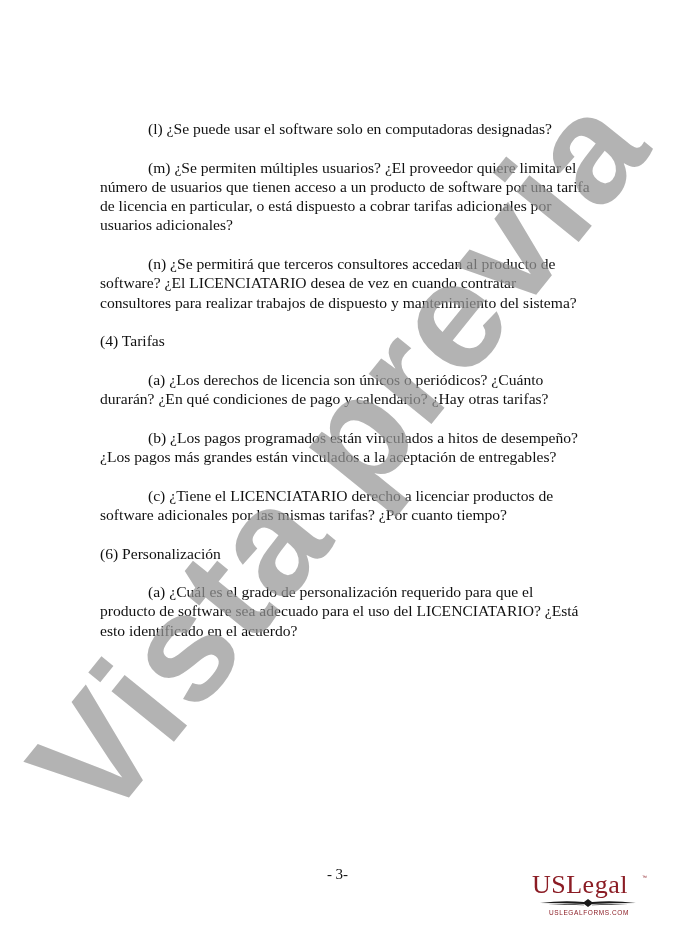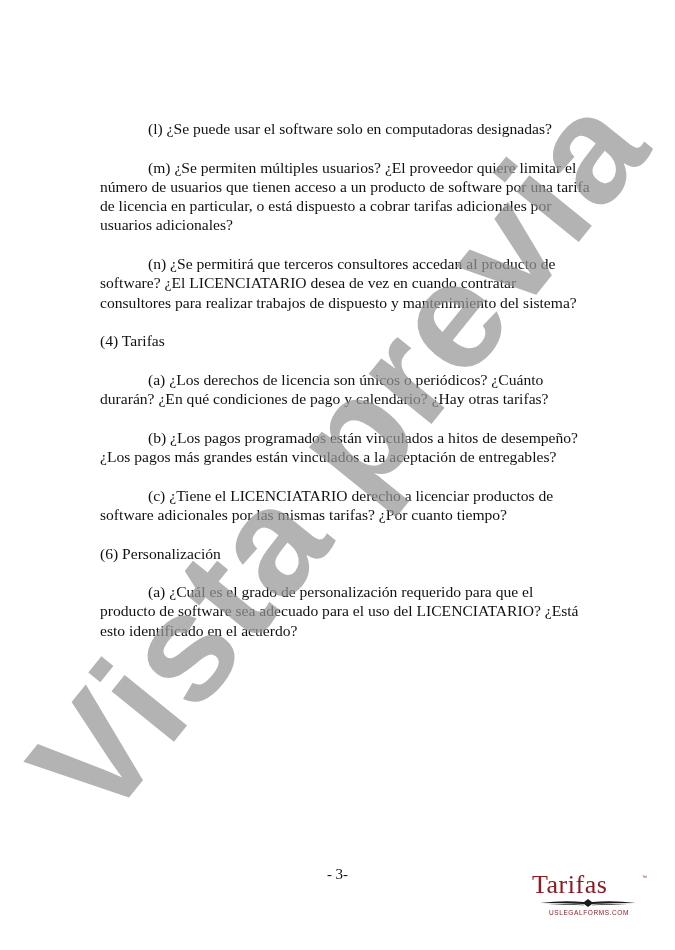--- a/index.html
+++ b/index.html
@@ -126,21 +126,21 @@
     <p class="para">(c) ¿Tiene el LICENCIATARIO derecho a licenciar productos de software adicionales por las mismas tarifas? ¿Por cuanto tiempo?</p>
     <p class="heading">(6) Personalización</p>
     <p class="para">(a) ¿Cuál es el grado de personalización requerido para que el producto de software sea adecuado para el uso del LICENCIATARIO? ¿Está esto identificado en el acuerdo?</p>
   </div>
 
   <div class="page-number">- 3-</div>
 
   <div class="watermark">Vista previa</div>
 
   <div class="logo">
-    <span class="logo-text">Tarifas</span>
+    <span class="logo-text">USLegal</span>
     <span class="logo-tm">™</span>
     <svg class="logo-eagle" viewBox="0 0 100 10" xmlns="http://www.w3.org/2000/svg">
       <path d="M2 5 Q25 2 46 4 L50 1 L54 4 Q75 2 98 5 Q75 5 54 6 L50 9 L46 6 Q25 5 2 5 Z" fill="#1a1a1a"></path>
       <path d="M10 6.5 Q30 5.5 46 6.8 L46 7.3 Q30 6.5 10 6.5 Z" fill="#1a1a1a"></path>
       <path d="M90 6.5 Q70 5.5 54 6.8 L54 7.3 Q70 6.5 90 6.5 Z" fill="#1a1a1a"></path>
     </svg>
     <span class="logo-url">USLEGALFORMS.COM</span>
   </div>
 
 </div>

